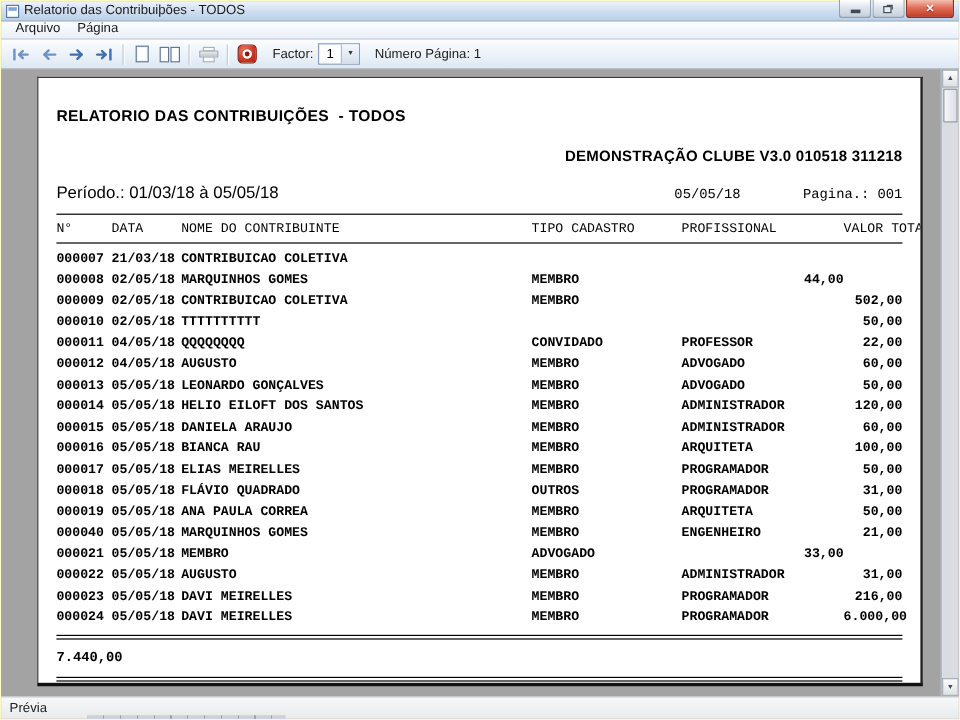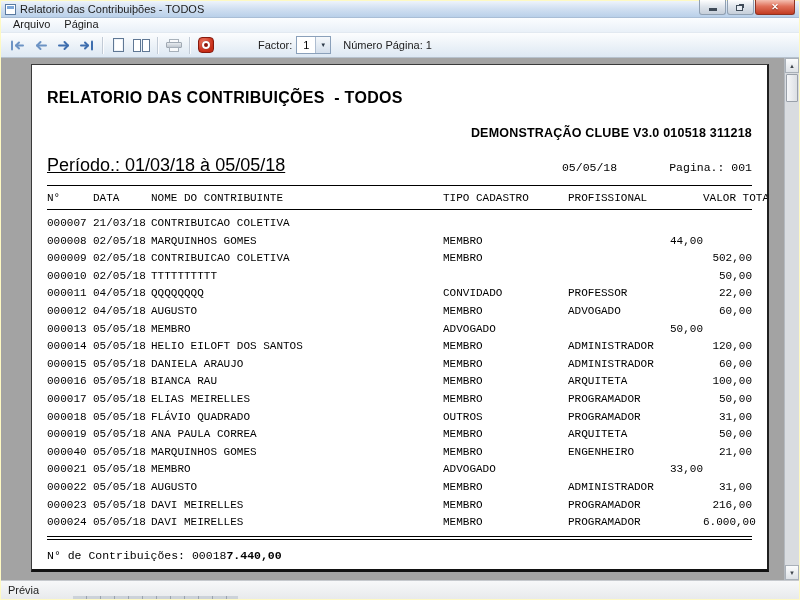--- a/index.html
+++ b/index.html
@@ -81,40 +81,40 @@
   .scroll-btn.down { bottom:0; }
   .scroll-thumb { position:absolute; top:16px; left:1px; right:1px; height:28px;
              background:linear-gradient(90deg,#f6f7f9,#dcdfe4); border:1px solid #99a0a9;
              border-radius:1px; }
 
   
   .page { position:absolute; left:30px; right:30px; top:6px; bottom:8px; background:#fff;
           border:1px solid #3a3a3a; border-right:2px solid #1f1f1f; border-bottom:3px solid #121212;
           padding:0 15px; overflow:hidden; }
 
-  .rpt-title { margin-top:24px; font-size:16px; font-weight:bold; color:#000;
+  .rpt-title { margin-top:24px; font-size:13px; font-weight:bold; color:#000;
                letter-spacing:.3px; white-space:pre; }
   .rpt-subtitle { margin-top:19px; text-align:right; font-size:12.5px; font-weight:600;
                letter-spacing:.2px; color:#000; }
   .rpt-meta { margin-top:15px; display:flex; align-items:baseline; }
-  .rpt-period { flex:1; font-size:18px; color:#000;text-decoration:underline; }
+  .rpt-period { flex:1; font-size:14px; color:#000; }
   .rpt-date, .rpt-page { font-family:"Liberation Mono","DejaVu Sans Mono",monospace;
                font-size:11.5px; color:#000; }
   .rpt-date { margin-right:52px; }
 
   .rule { border:none; border-top:1px solid #000; margin-top:9px; }
   .drule { height:4px; border-top:1px solid #000; border-bottom:1px solid #000; }
 
   .rgrid { display:grid; grid-template-columns:46px 58px 292px 125px 135px 1fr;
            font-family:"Liberation Mono","DejaVu Sans Mono",monospace; font-size:11px;
            color:#000; white-space:nowrap; }
   .rpt-colhead { padding:6px 0 5px; }
   .c-total, .h-total { text-align:right; }
 
-  .rpt-rows { margin-top:5px; }
+  .rpt-rows { margin-top:5px;font-weight:bold; }
   .row { line-height:17.6px; }
 
   .rpt-footer { display:flex; align-items:baseline; margin-top:9px; padding-bottom:9px;
            font-family:"Liberation Mono","DejaVu Sans Mono",monospace; font-size:11.5px; color:#000; }
   .f-count { white-space:pre; }
   .f-total-label { white-space:pre; margin-left:32px; flex:1; }
   .f-total-value { font-weight:bold; }
   .drule-top { margin-top:4px; }
 
   
@@ -209,21 +209,21 @@
     </div>
 
     <span class="tb-sep"></span>
 
     <div class="tb-btn">
       <span class="stop-icon">
           <i></i>
         </span>
     </div>
 
-    <span class="tb-label" style="margin-left:41px;">Factor:</span>
+    <span class="tb-label" style="margin-left:10px;">Factor:</span>
     <div class="factor-combo">
       <span class="combo-value">1</span>
       <span class="combo-btn">▼</span>
     </div>
     <span class="tb-label">Número Página: 1</span>
   </div>
 
   <div class="viewer">
 
     <div class="page">
@@ -293,20 +293,21 @@
     <span class="c-num">000012</span>
     <span class="c-date">04/05/18</span>
     <span class="c-name">AUGUSTO</span>
     <span class="c-type">MEMBRO</span>
     <span class="c-prof">ADVOGADO</span>
     <span class="c-total">60,00</span>
   </div>
           <div class="rgrid row">
     <span class="c-num">000013</span>
     <span class="c-date">05/05/18</span>
+    <span class="c-name">LEONARDO GONÇALVES</span>
     <span class="c-type">MEMBRO</span>
     <span class="c-prof">ADVOGADO</span>
     <span class="c-total">50,00</span>
   </div>
           <div class="rgrid row">
     <span class="c-num">000014</span>
     <span class="c-date">05/05/18</span>
     <span class="c-name">HELIO EILOFT DOS SANTOS</span>
     <span class="c-type">MEMBRO</span>
     <span class="c-prof">ADMINISTRADOR</span>
@@ -389,21 +390,20 @@
     <span class="c-name">DAVI MEIRELLES</span>
     <span class="c-type">MEMBRO</span>
     <span class="c-prof">PROGRAMADOR</span>
     <span class="c-total">6.000,00</span>
   </div>
         </div>
 
       <div class="drule drule-top"></div>
 
       <div class="rpt-footer">
-        <span class="f-count">N° de Contribuições: 00018</span>
         <span class="f-total-value">7.440,00</span>
       </div>
 
       <div class="drule"></div>
     </div>
 
     <div class="vscroll">
       <div class="scroll-btn up">▲</div>
       <div class="scroll-thumb"></div>
       <div class="scroll-btn down">▼</div>

